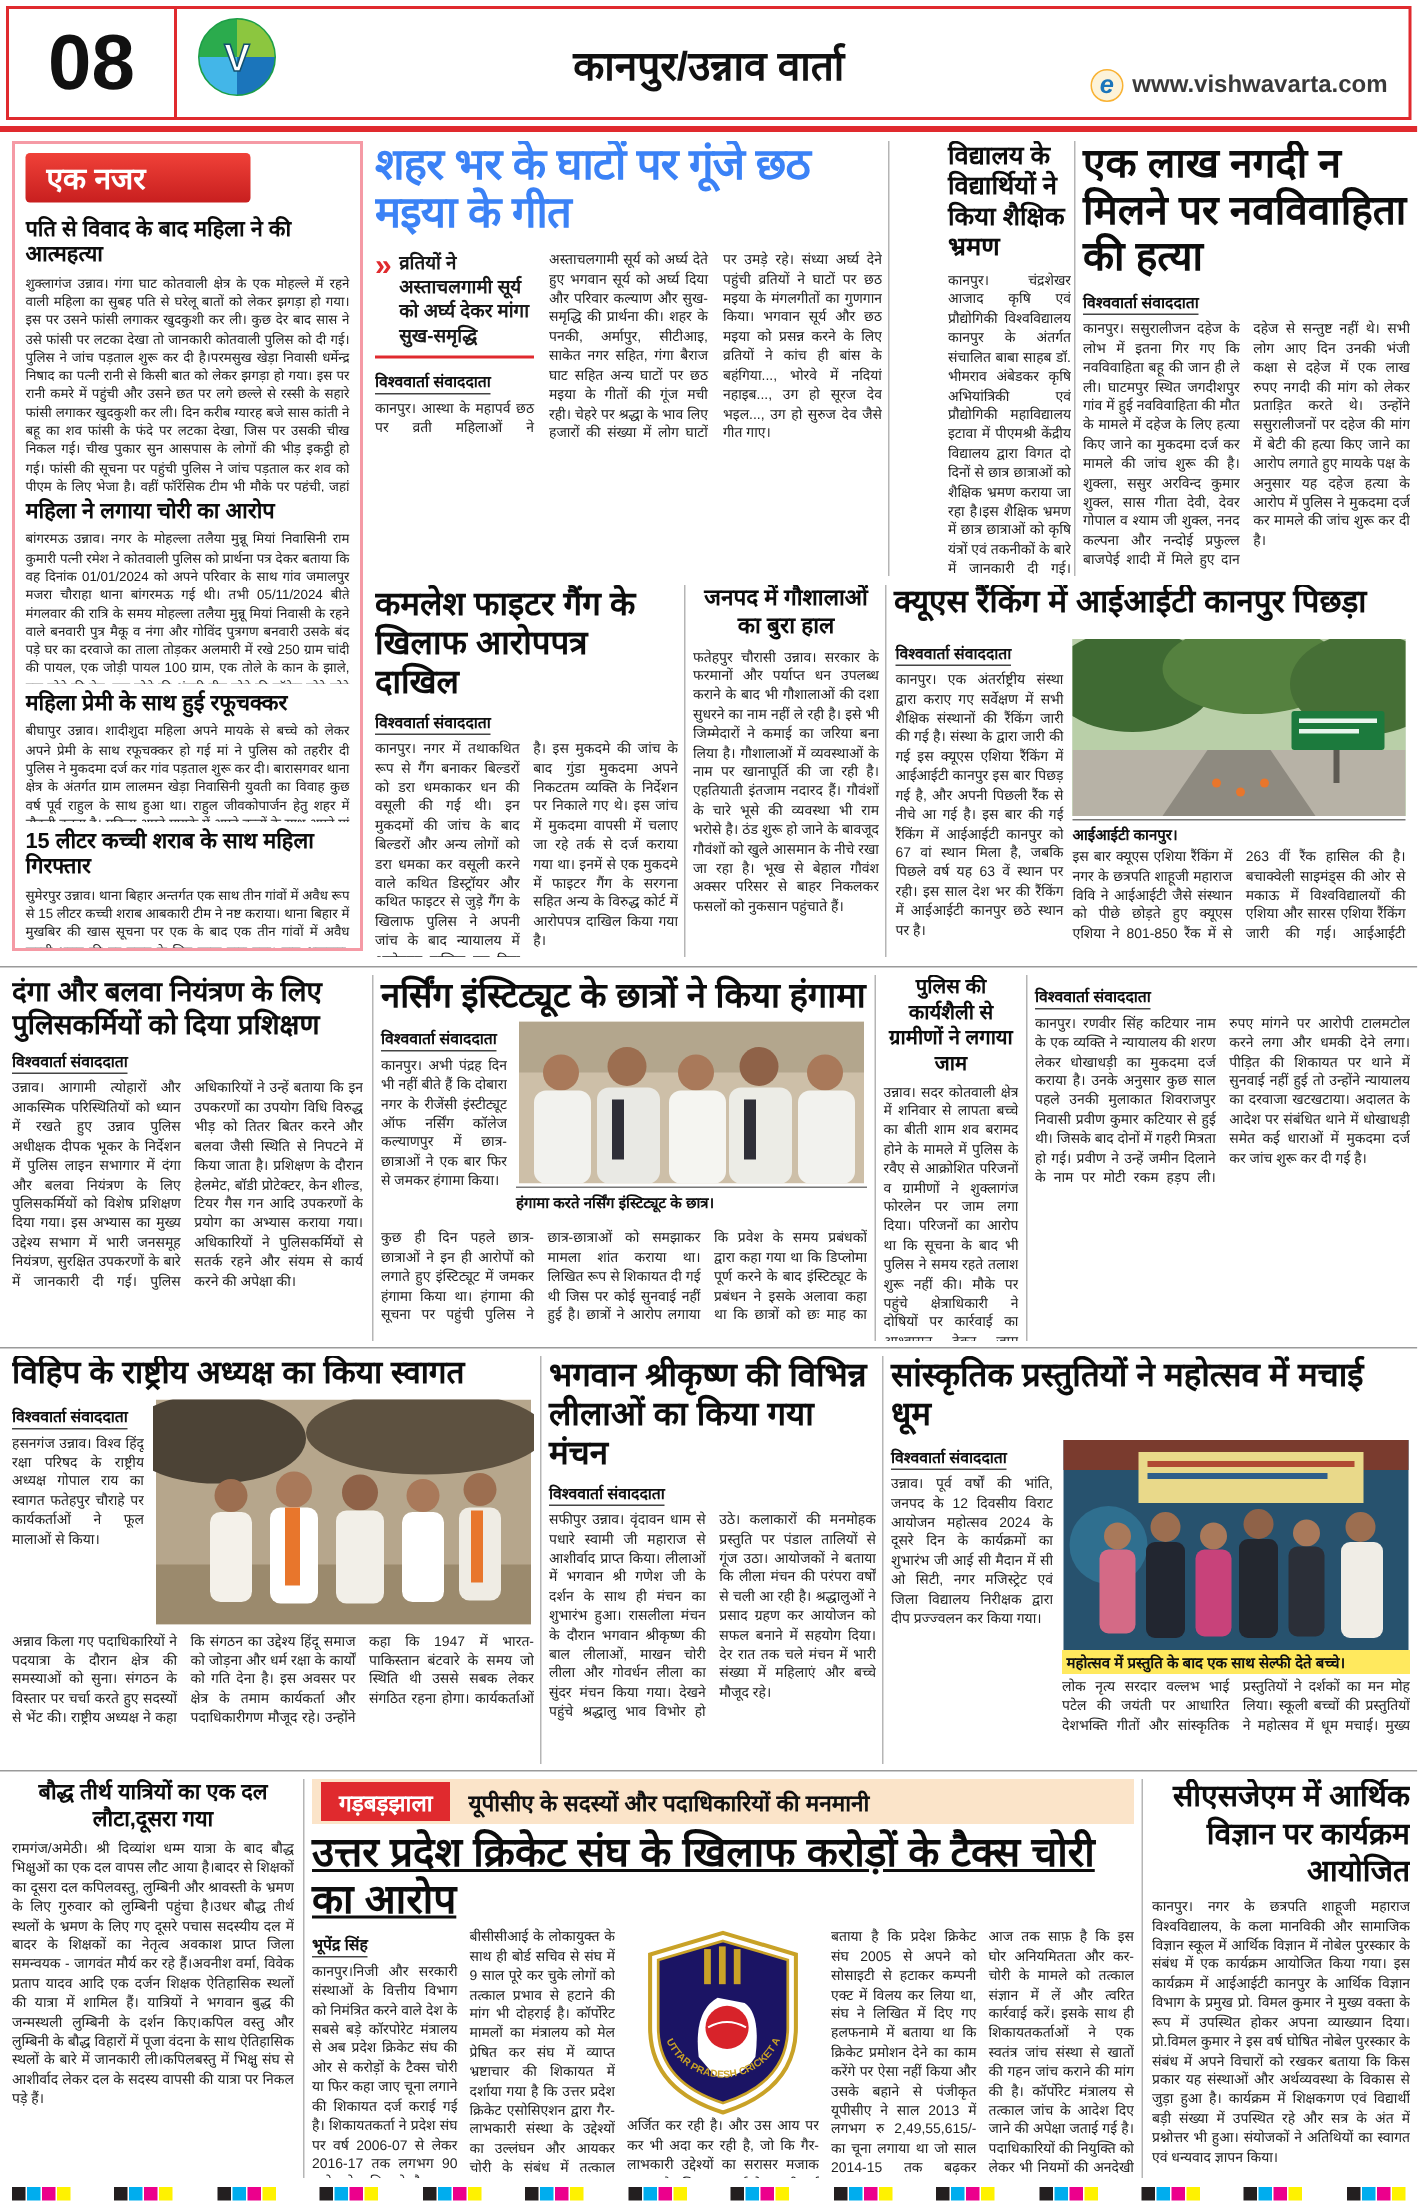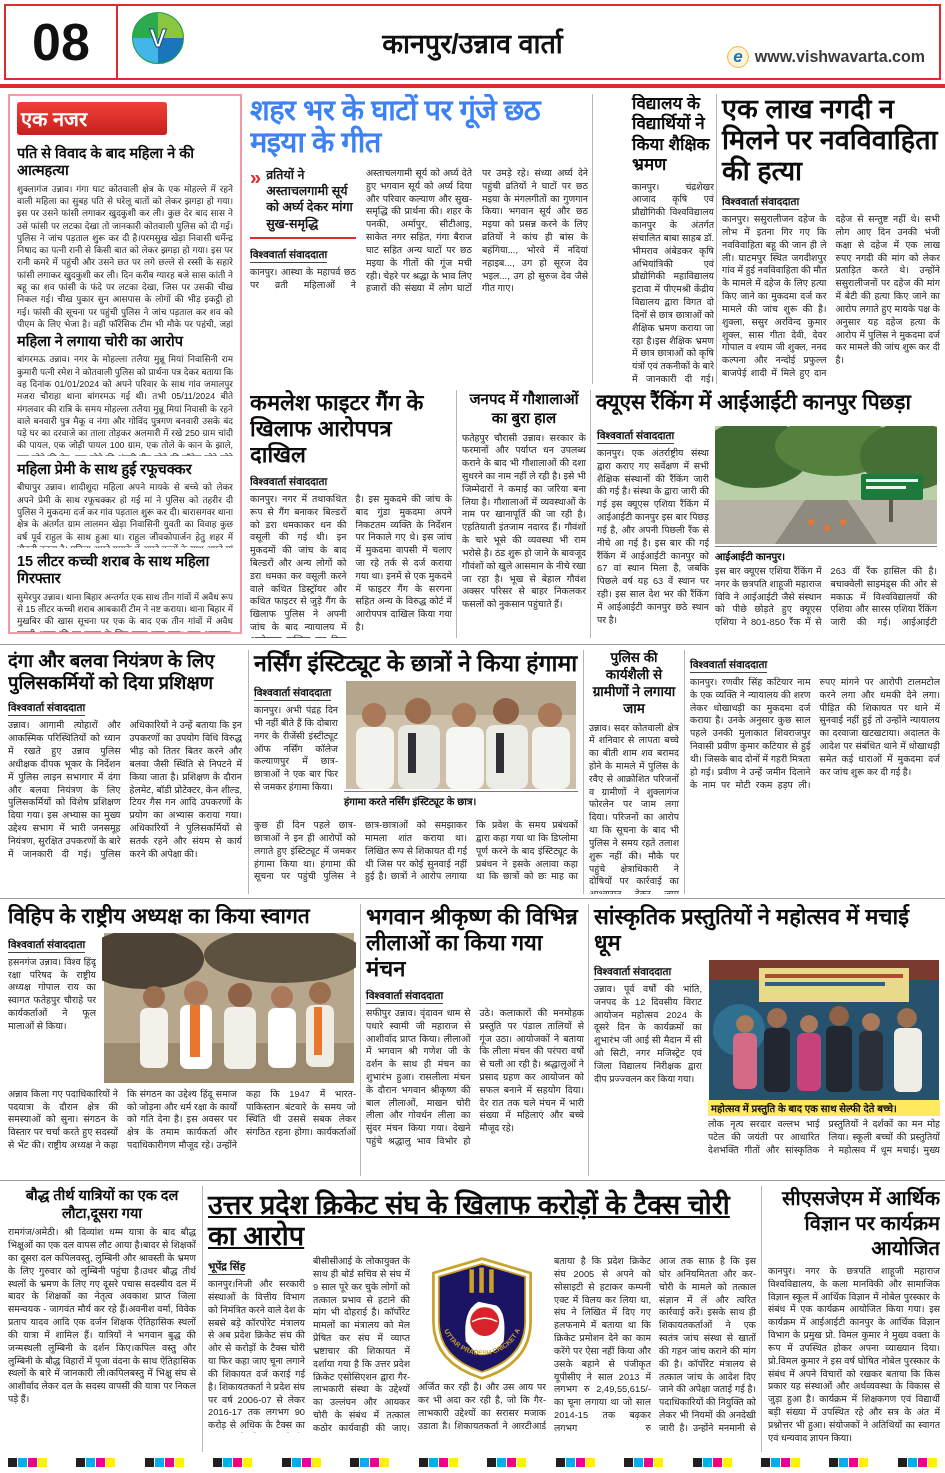--- a/index.html
+++ b/index.html
@@ -30,21 +30,21 @@
   .body-txt { font-size:9.3px; line-height:1.38; text-align:justify; color:#222; }
   .cols2 { columns:2; column-gap:9px; }
   .cols3 { columns:3; column-gap:9px; }
   .sep-l { border-left:1px solid #b5b5b5; padding-left:5px; }
   .hr-rule { position:absolute; left:0; width:945px; height:1px; background:#9a9a9a; }
   .caption { font-size:10px; font-weight:bold; color:#111; border-top:1px solid #777; padding-top:2px; margin-top:2px; }
   .photo-svg { display:block; width:100%; }
 
   
   .ek-box { border:2px solid #f59aa5; background:#fff; padding:6px 7px; }
-  .ek-head { background:linear-gradient(#f04138,#c81f1f); color:#fff; font-size:20px; font-weight:bold; width:150px; padding:3px 4px; border-radius:3px; margin-bottom:5px; }
+  .ek-head { background:linear-gradient(#f04138,#c81f1f); color:#fff; font-size:20px; font-weight:bold; width:150px; padding:3px 14px; border-radius:3px; margin-bottom:5px; }
   .ek-item h3 { font-size:14.5px; font-weight:bold; margin:5px 0 3px 0; color:#0d0d0d; line-height:1.2; }
   .ek-item .body-txt { font-size:8.9px; }
 
   
   .lead-sub { display:flex; gap:5px; border-bottom:2px solid #e02a2e; padding-bottom:5px; margin-bottom:4px; }
   .lead-sub .mark { color:#e02a2e; font-size:20px; font-weight:bold; line-height:1; }
   .lead-sub .txt { font-size:12.5px; font-weight:bold; line-height:1.3; }
   .lead-cols { columns:3; column-gap:10px; height:182px; }
 
   
@@ -294,20 +294,24 @@
   </div>
 
   <div class="hr-rule" style="top:1180px;"></div>
 
   <div class="blk" style="left:8px; top:1186px; width:188px; height:266px;">
     <div class="hl-sm" style="font-size:14.5px; text-align:center;">बौद्ध तीर्थ यात्रियों का एक दल लौटा,दूसरा गया</div>
     <div class="body-txt" style="margin-top:4px; height:216px; overflow:hidden;">रामगंज/अमेठी। श्री दिव्यांश धम्म यात्रा के बाद बौद्ध भिक्षुओं का एक दल वापस लौट आया है।बादर से शिक्षकों का दूसरा दल कपिलवस्तु, लुम्बिनी और श्रावस्ती के भ्रमण के लिए गुरुवार को लुम्बिनी पहुंचा है।उधर बौद्ध तीर्थ स्थलों के भ्रमण के लिए गए दूसरे पचास सदस्यीय दल में बादर के शिक्षकों का नेतृत्व अवकाश प्राप्त जिला समन्वयक - जागवंत मौर्य कर रहे हैं।अवनीश वर्मा, विवेक प्रताप यादव आदि एक दर्जन शिक्षक ऐतिहासिक स्थलों की यात्रा में शामिल हैं। यात्रियों ने भगवान बुद्ध की जन्मस्थली लुम्बिनी के दर्शन किए।कपिल वस्तु और लुम्बिनी के बौद्ध विहारों में पूजा वंदना के साथ ऐतिहासिक स्थलों के बारे में जानकारी ली।कपिलबस्तु में भिक्षु संघ से आशीर्वाद लेकर दल के सदस्य वापसी की यात्रा पर निकल पड़े हैं।</div>
   </div>
 
   <div class="blk" style="left:202px; top:1186px; width:560px; height:266px; border-left:1px solid #b5b5b5; border-right:1px solid #b5b5b5; padding:0 5px;">
+    <div class="strap">
+      <span class="tag">गड़बड़झाला</span>
+      <span class="strap-txt">यूपीसीए के सदस्यों और पदाधिकारियों की मनमानी</span>
+    </div>
     <div class="hl-xl" style="text-align:left; margin-top:4px;text-decoration:underline;">उत्तर प्रदेश क्रिकेट संघ के खिलाफ करोड़ों के टैक्स चोरी का आरोप</div>
     <div class="cricket-row">
       <div class="cricket-col" style="height:178px;">
         <span class="byline">भूपेंद्र सिंह</span>
         <div class="body-txt">कानपुर।निजी और सरकारी संस्थाओं के वित्तीय विभाग को निमंत्रित करने वाले देश के सबसे बड़े कॉरपोरेट मंत्रालय से अब प्रदेश क्रिकेट संघ की ओर से करोड़ों के टैक्स चोरी या फिर कहा जाए चूना लगाने की शिकायत दर्ज कराई गई है। शिकायतकर्ता ने प्रदेश संघ पर वर्ष 2006-07 से लेकर 2016-17 तक लगभग 90 करोड़ से अधिक के टैक्स का चूना लगाने की चाल की है। यही नहीं उत्तर प्रदेश क्रिकेट एसोसिएशन के सदस्यों और पदाधिकारियों के साथ हो रही मनमानी भी उजागर होने लगी है। उनकी शिकायत पर एक बार फिर से शिकायतकर्ता ने</div>
       </div>
       <div class="cricket-col body-txt" style="height:178px;">बीसीसीआई के लोकायुक्त के साथ ही बोर्ड सचिव से संघ में 9 साल पूरे कर चुके लोगों को तत्काल प्रभाव से हटाने की मांग भी दोहराई है। कॉर्पोरेट मामलों का मंत्रालय को मेल प्रेषित कर संघ में व्याप्त भ्रष्टाचार की शिकायत में दर्शाया गया है कि उत्तर प्रदेश क्रिकेट एसोसिएशन द्वारा गैर-लाभकारी संस्था के उद्देश्यों का उल्लंघन और आयकर चोरी के संबंध में तत्काल कठोर कार्यवाही की जाए। शिकायतकर्ताओं ने उत्तर प्रदेश क्रिकेट एसोसिएशन, जो कि गैर-लाभकारी संस्था के रूप में पंजीकृत है, अपने पंजीकरण के उद्देश्यों का खुलेआम उल्लंघन करते हुए लाभकारी गतिविधियों में संलग्न है। यह संस्था अपने गैर-लाभकारी दर्जे का दुरुपयोग करते हुए बड़े पैमाने पर आय</div>
       <div class="logo-col">
         <svg viewBox="0 0 120 140" style="width:112px; height:126px;">
           <path d="M60 4 L114 20 V74 C114 108 92 127 60 137 C28 127 6 108 6 74 V20 Z" fill="#ffffff" stroke="#c9a227" stroke-width="3"></path>

